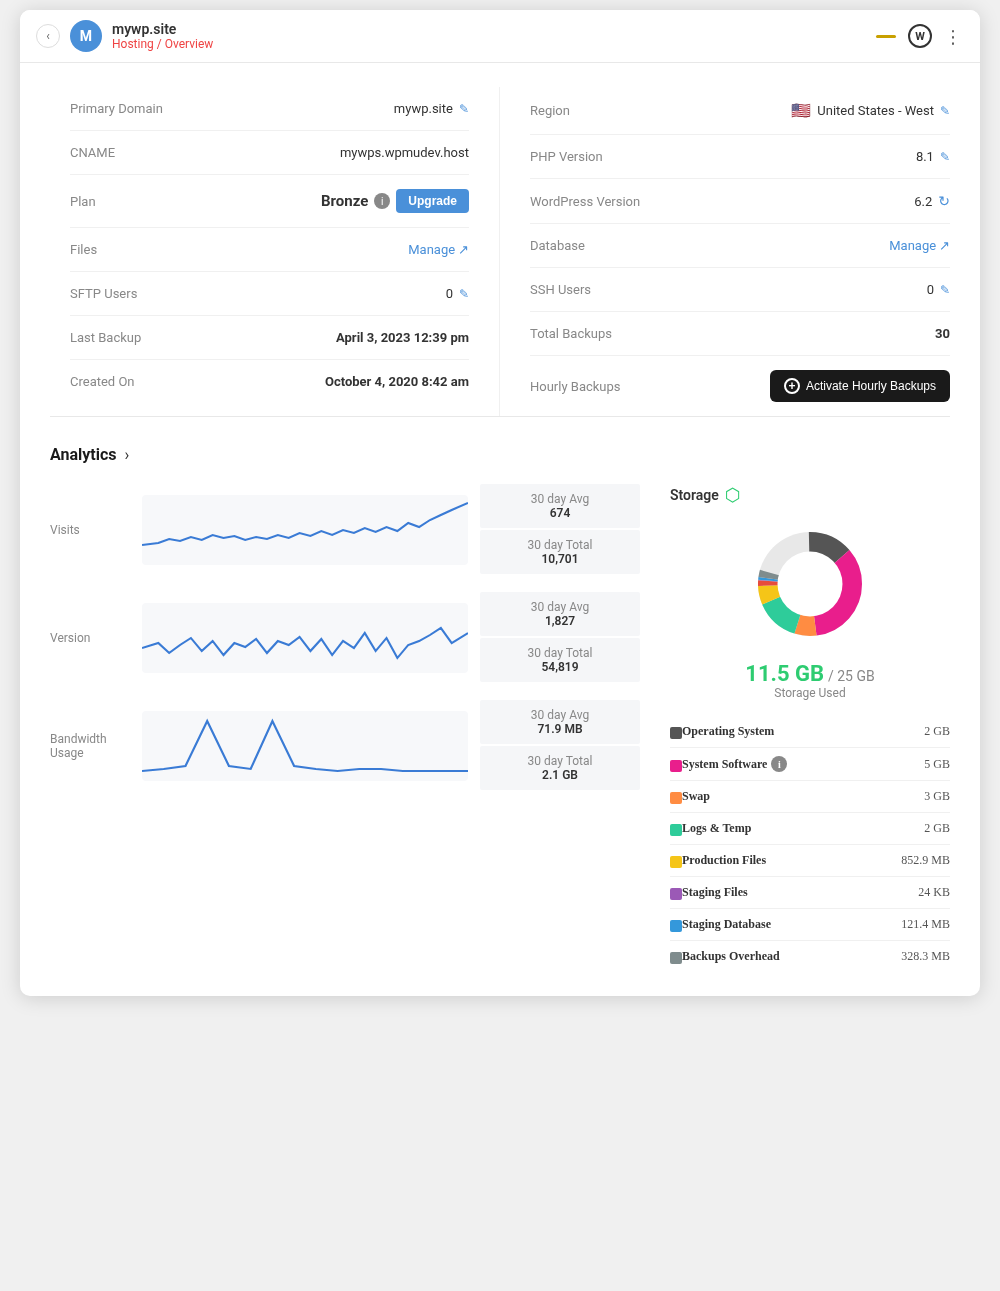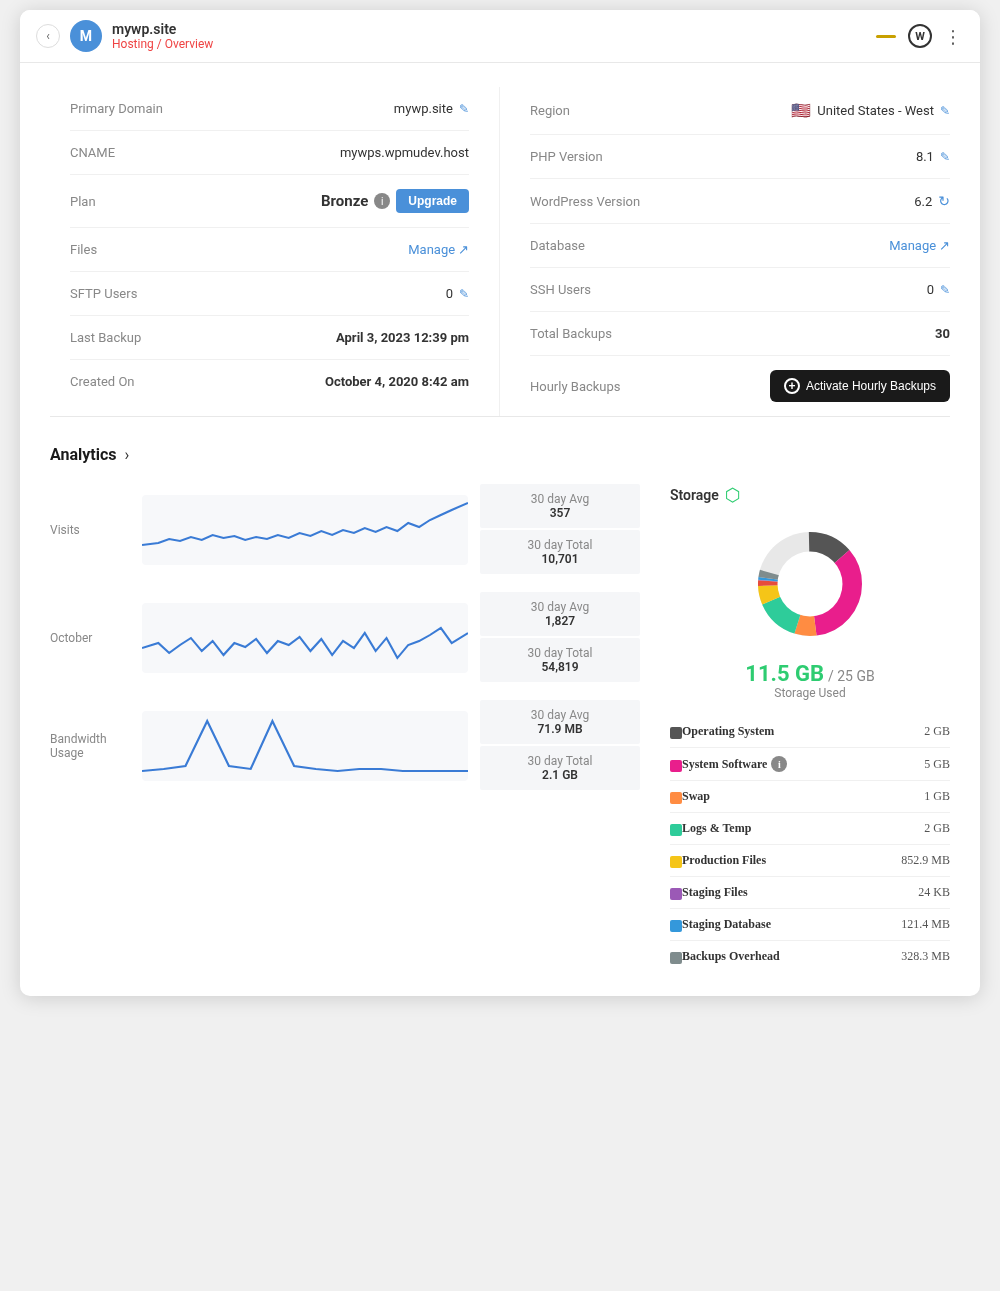--- a/index.html
+++ b/index.html
@@ -398,31 +398,31 @@
           <div class="chart-row">
             <span class="chart-label">Visits</span>
             <div class="chart-area">
               <svg class="chart-svg" viewBox="0 0 300 70" preserveAspectRatio="none">
                 <polyline fill="none" stroke="#3a7bd5" stroke-width="2" points="0,50 15,48 25,44 35,46 45,42 55,45 65,40 75,43 85,41 95,45 105,42 115,44 125,40 135,43 145,38 155,41 165,36 175,40 185,35 195,38 205,33 215,37 225,32 235,36 245,28 255,32 265,25 275,20 285,15 300,8"></polyline>
               </svg>
             </div>
             <div class="chart-stats">
               <div class="stat-row">
                 <span class="stat-label">30 day Avg</span>
-                <span class="stat-value">357</span>
+                <span class="stat-value">674</span>
               </div>
               <div class="stat-row">
                 <span class="stat-label">30 day Total</span>
                 <span class="stat-value">10,701</span>
               </div>
             </div>
           </div>
 
           <div class="chart-row">
-            <span class="chart-label">October</span>
+            <span class="chart-label">Version</span>
             <div class="chart-area">
               <svg class="chart-svg" viewBox="0 0 300 70" preserveAspectRatio="none">
                 <polyline fill="none" stroke="#3a7bd5" stroke-width="2" points="0,45 15,40 25,50 35,42 45,35 55,48 65,38 75,52 85,40 95,44 105,36 115,50 125,38 135,42 145,34 155,48 165,36 175,52 185,38 195,45 205,30 215,48 225,35 235,55 245,42 255,38 265,32 275,25 285,40 300,30"></polyline>
               </svg>
             </div>
             <div class="chart-stats">
               <div class="stat-row">
                 <span class="stat-label">30 day Avg</span>
                 <span class="stat-value">1,827</span>
               </div>
@@ -498,21 +498,21 @@
                 <span class="storage-item-size">2 GB</span>
               </div>
               <div class="storage-item">
                 <div class="color-dot" style="background: rgb(233, 30, 140);"></div>
                 <span class="storage-item-name">System Software<span class="info-icon">i</span></span>
                 <span class="storage-item-size">5 GB</span>
               </div>
               <div class="storage-item">
                 <div class="color-dot" style="background: rgb(255, 140, 66);"></div>
                 <span class="storage-item-name">Swap</span>
-                <span class="storage-item-size">1 GB</span>
+                <span class="storage-item-size">3 GB</span>
               </div>
               <div class="storage-item">
                 <div class="color-dot" style="background: rgb(46, 204, 154);"></div>
                 <span class="storage-item-name">Logs &amp; Temp</span>
                 <span class="storage-item-size">2 GB</span>
               </div>
               <div class="storage-item">
                 <div class="color-dot" style="background: rgb(245, 197, 24);"></div>
                 <span class="storage-item-name">Production Files</span>
                 <span class="storage-item-size">852.9 MB</span>

